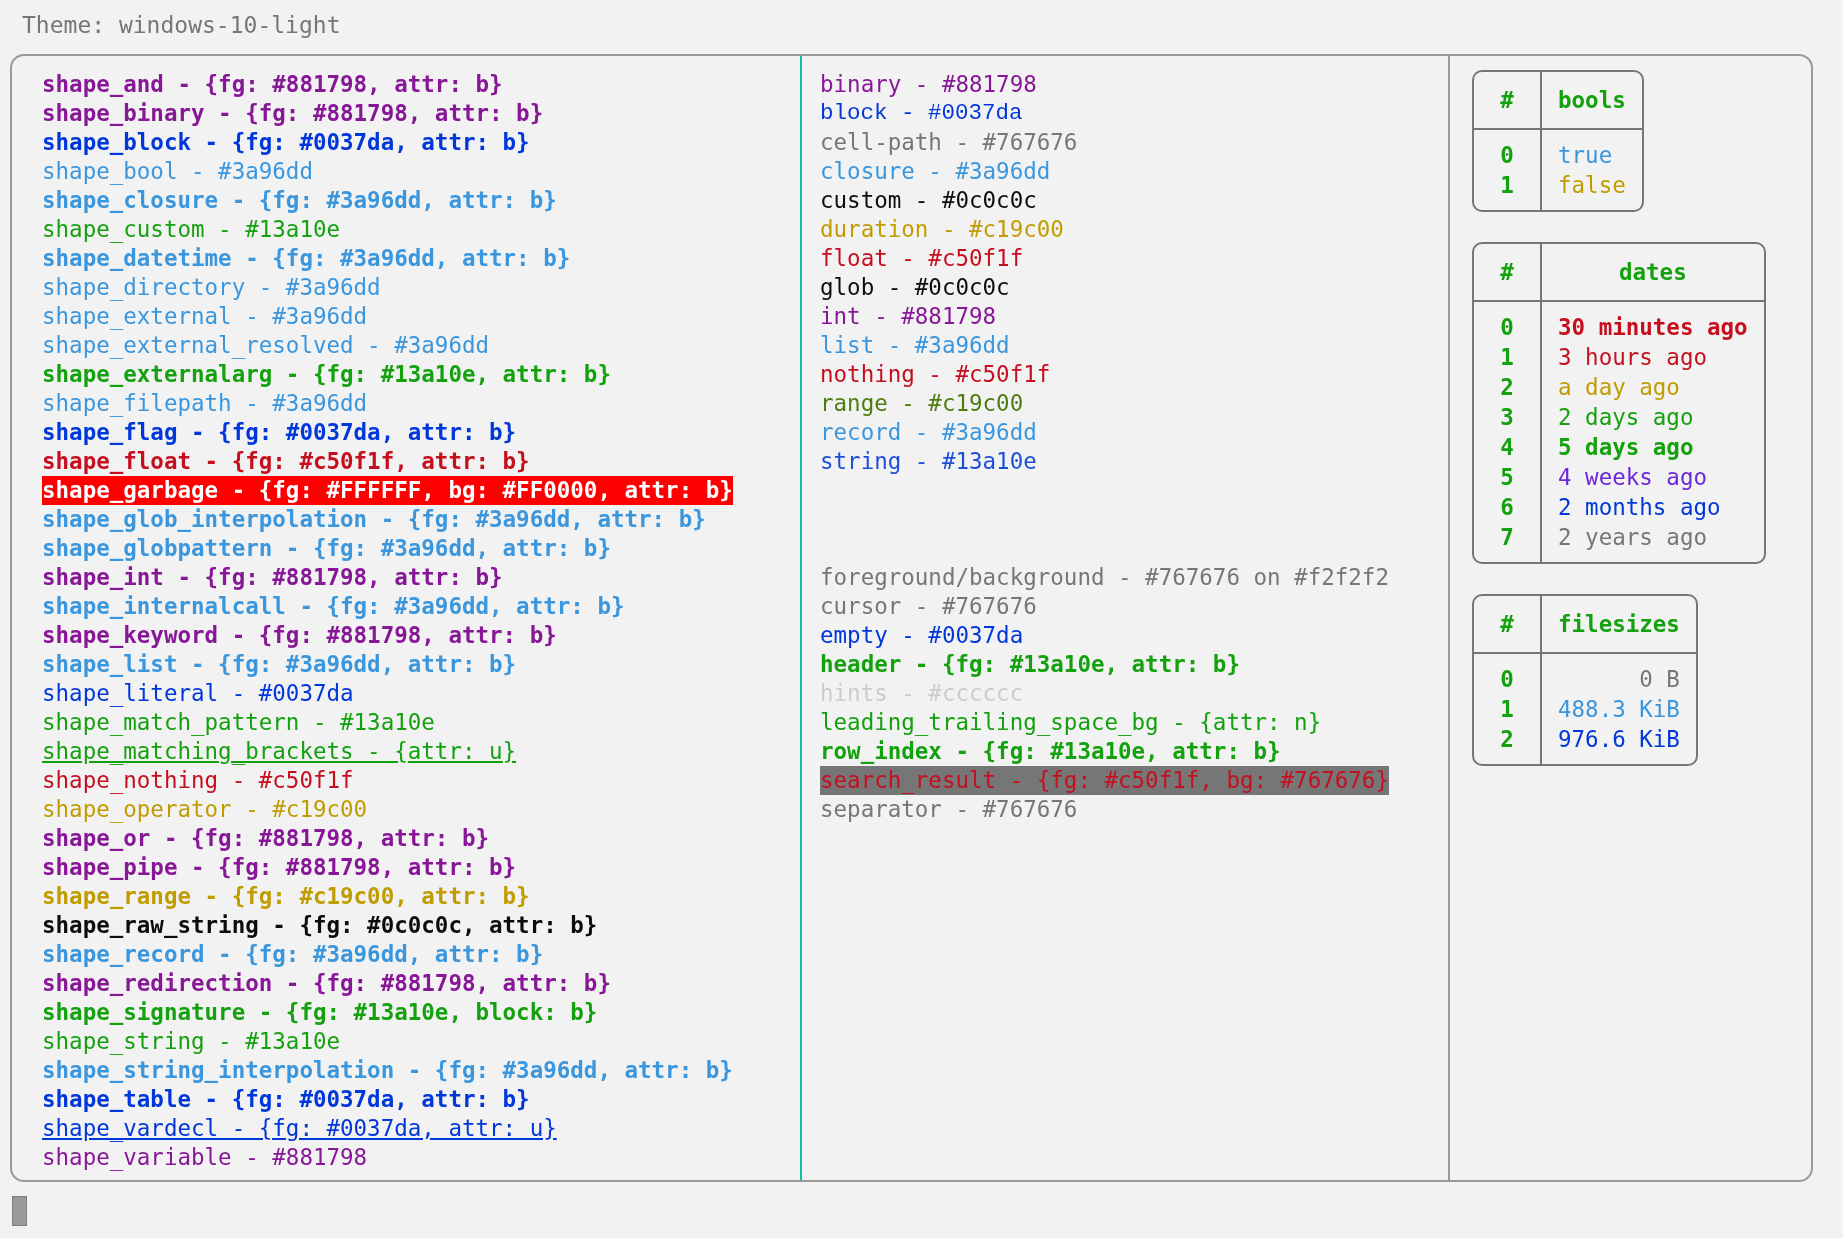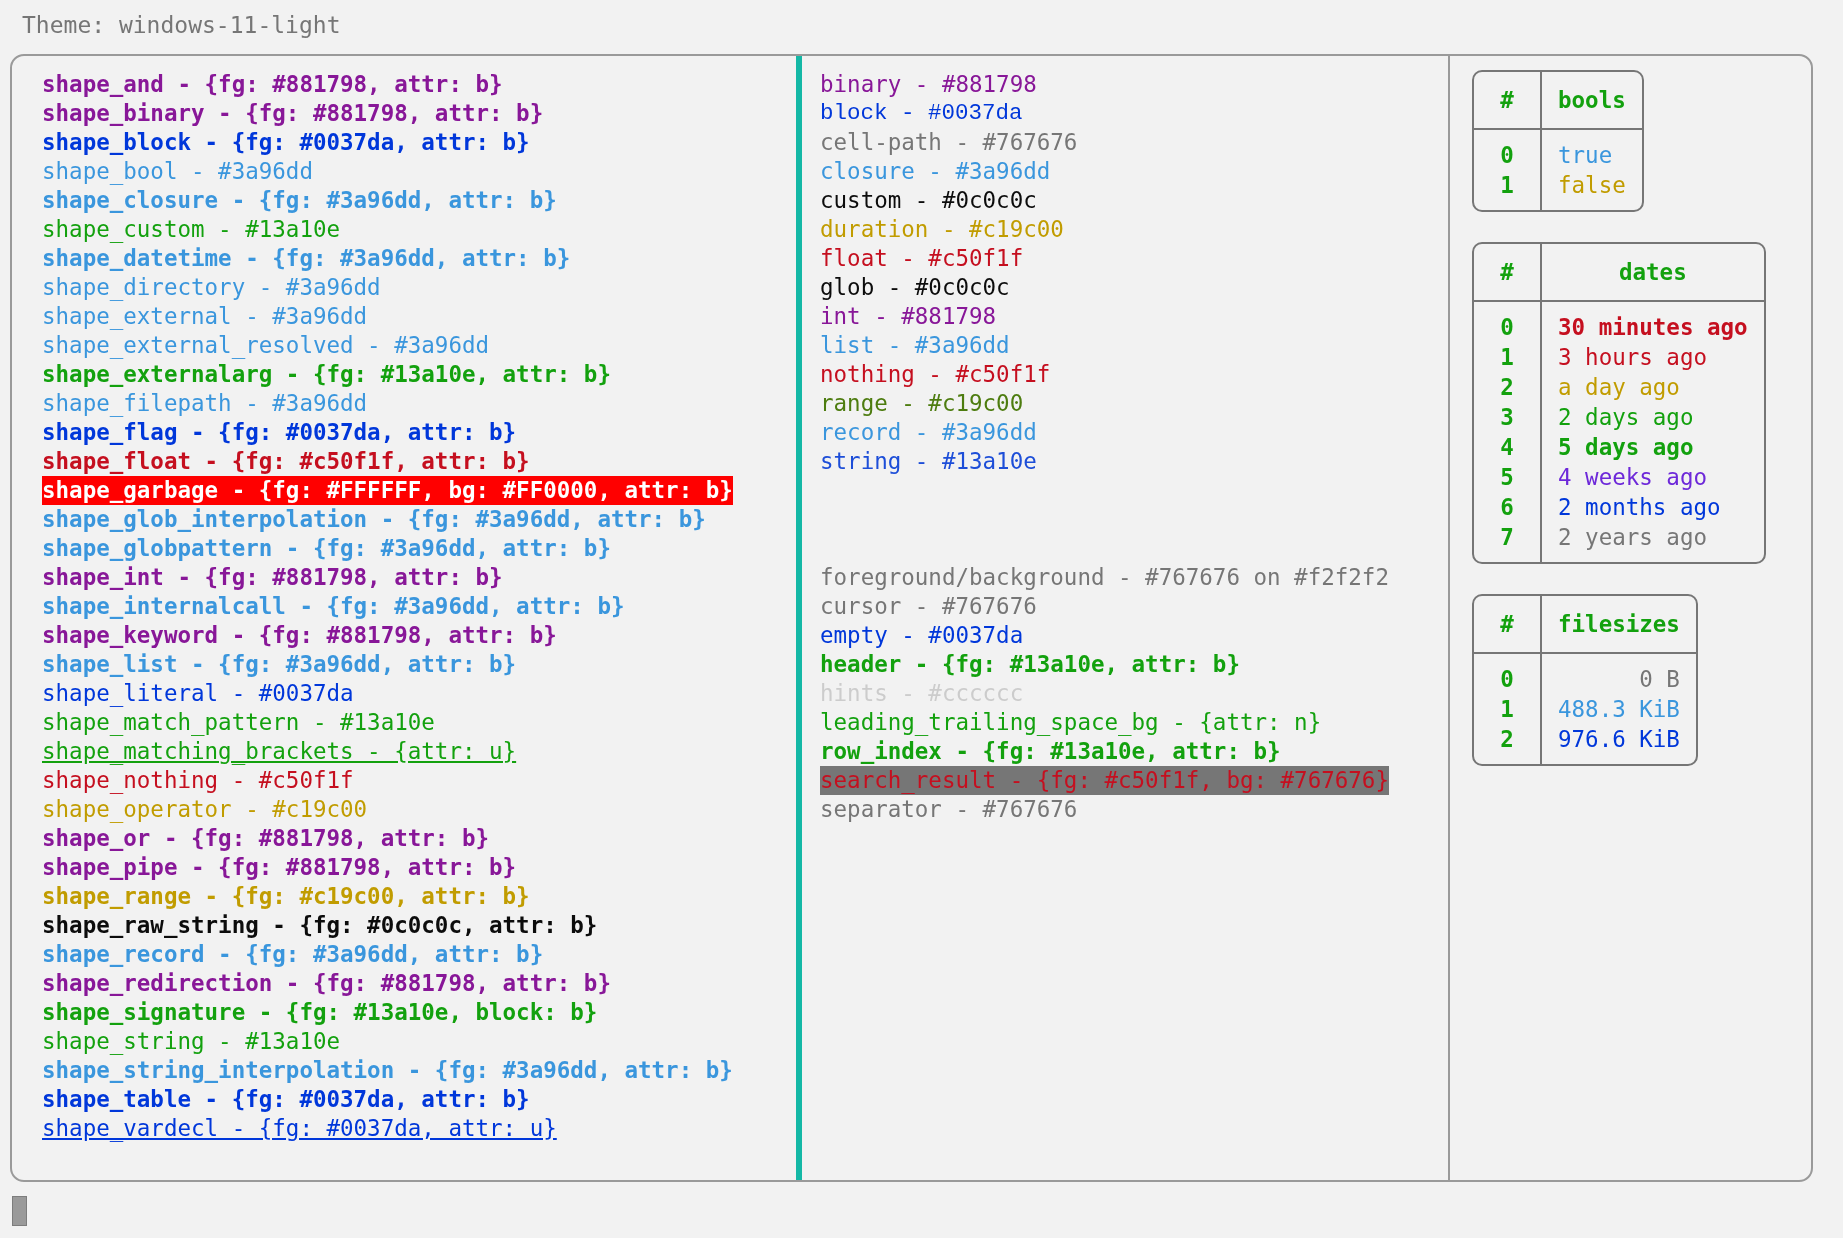--- a/index.html
+++ b/index.html
@@ -36,21 +36,21 @@
     box-sizing: border-box;
     display: flex;
     background: #f2f2f2;
   }
   .col {
     position: relative;
     box-sizing: border-box;
     padding: 14px 0 0 0;
     overflow: hidden;
   }
-  .col-left   { width: 790px; border-right: 6px solid #14b8a6; }
+  .col-left   { width: 790px; border-right: 2px solid #14b8a6; }
   .col-middle { width: 648px; border-right: 2px solid #9a9a9a; }
   .col-right  { flex: 1; }
 
   .lines { padding-left: 30px; }
   .line {
     white-space: pre;
     line-height: 29px;
     height: 29px;
     font-size: 22.5px;
     letter-spacing: 0px;
@@ -110,21 +110,21 @@
     background: #9a9a9a;
     border: 1px solid #7d7d7d;
     box-sizing: border-box;
   }
 </style>
 </head>
 <body>
 
 <div id="root">
 
-  <div class="theme-line">Theme: windows-11-light</div>
+  <div class="theme-line">Theme: windows-10-light</div>
 
   <div class="panels">
 
     <div class="col col-left">
       <div class="lines" id="left-lines">
           <div class="line b" style="color: rgb(136, 23, 152);">shape_and - {fg: #881798, attr: b}</div>
           <div class="line b" style="color: rgb(136, 23, 152);">shape_binary - {fg: #881798, attr: b}</div>
           <div class="line b" style="color: rgb(0, 55, 218);">shape_block - {fg: #0037da, attr: b}</div>
           <div class="line" style="color: rgb(58, 150, 221);">shape_bool - #3a96dd</div>
           <div class="line b" style="color: rgb(58, 150, 221);">shape_closure - {fg: #3a96dd, attr: b}</div>
@@ -153,20 +153,21 @@
           <div class="line b" style="color: rgb(136, 23, 152);">shape_pipe - {fg: #881798, attr: b}</div>
           <div class="line b" style="color: rgb(193, 156, 0);">shape_range - {fg: #c19c00, attr: b}</div>
           <div class="line b" style="color: rgb(12, 12, 12);">shape_raw_string - {fg: #0c0c0c, attr: b}</div>
           <div class="line b" style="color: rgb(58, 150, 221);">shape_record - {fg: #3a96dd, attr: b}</div>
           <div class="line b" style="color: rgb(136, 23, 152);">shape_redirection - {fg: #881798, attr: b}</div>
           <div class="line b" style="color: rgb(19, 161, 14);">shape_signature - {fg: #13a10e, block: b}</div>
           <div class="line" style="color: rgb(19, 161, 14);">shape_string - #13a10e</div>
           <div class="line b" style="color: rgb(58, 150, 221);">shape_string_interpolation - {fg: #3a96dd, attr: b}</div>
           <div class="line b" style="color: rgb(0, 55, 218);">shape_table - {fg: #0037da, attr: b}</div>
           <div class="line u" style="color: rgb(0, 55, 218);">shape_vardecl - {fg: #0037da, attr: u}</div>
+          <div class="line" style="color: rgb(136, 23, 152);">shape_variable - #881798</div>
         </div>
     </div>
 
     <div class="col col-middle">
       <div class="lines" id="mid-types">
           <div class="line" style="color: rgb(136, 23, 152);">binary - #881798</div>
           <div class="line" style="color: rgb(0, 55, 218); font-family: Liberation Mono, monospace;">block - #0037da</div>
           <div class="line" style="color: rgb(118, 118, 118);">cell-path - #767676</div>
           <div class="line" style="color: rgb(58, 150, 221);">closure - #3a96dd</div>
           <div class="line" style="color: rgb(12, 12, 12);">custom - #0c0c0c</div>

